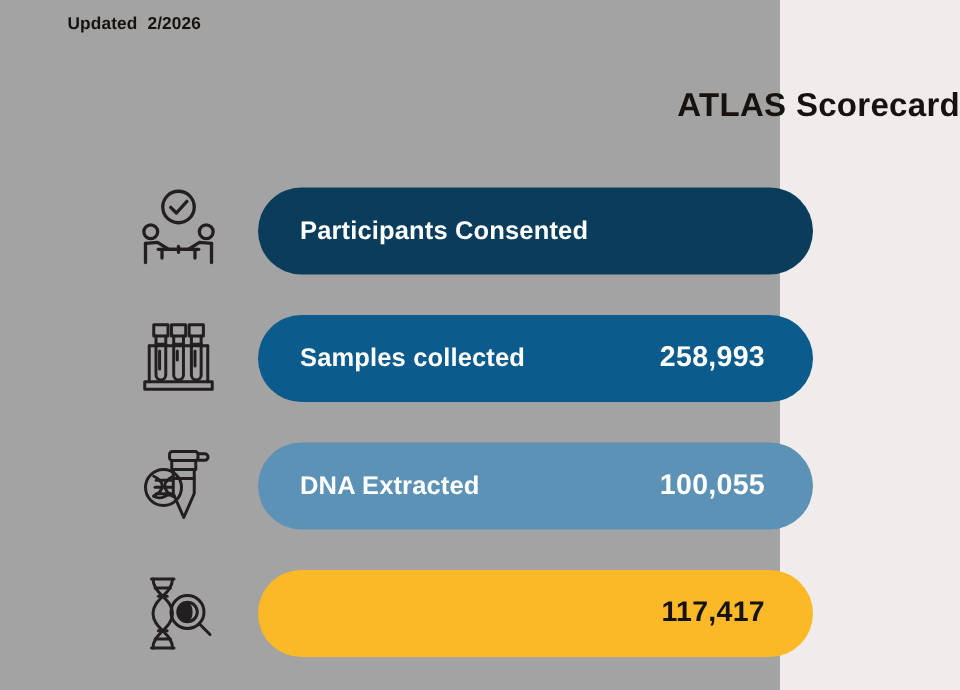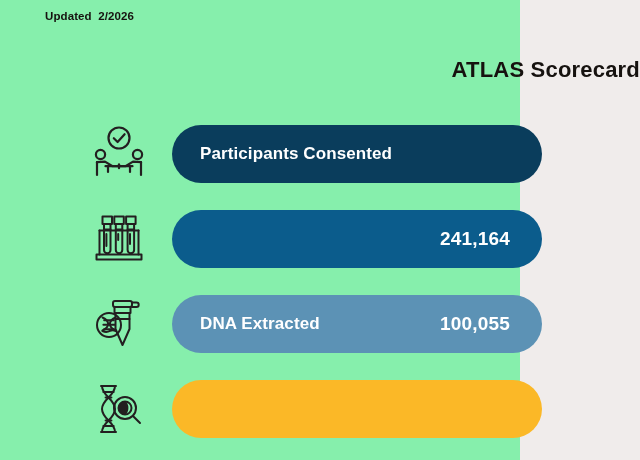--- a/index.html
+++ b/index.html
@@ -12,21 +12,21 @@
     height: 460px;
     overflow: hidden;
     background: #f0eceb;
     font-family: "Liberation Sans", sans-serif;
     -webkit-font-smoothing: antialiased;
   }
   #page {
     position: relative;
     width: 520px;
     height: 460px;
-    background: #86efac;
+    background: #a3a3a3;
   }
 
   
   #updated-label {
     position: absolute;
     left: 45px;
     top: 10px;
     font-size: 11.5px;
     font-weight: bold;
     letter-spacing: 0.1px;
@@ -150,21 +150,22 @@
           <path d="M18.4 26 L18.4 38"></path>
           <path d="M30.2 26 L30.2 32"></path>
           <path d="M42 26 L42 36"></path>
           <line x1="11.5" y1="22.5" x2="50.5" y2="22.5"></line>
           <line x1="11.5" y1="22.5" x2="11.5" y2="46.5"></line>
           <line x1="50.5" y1="22.5" x2="50.5" y2="46.5"></line>
           <rect x="8.5" y="46.5" width="45" height="5"></rect>
         </svg>
       </span>
       <div class="row-bar text-light" style="background:#0b5c8c">
-        <span class="row-value">241,164</span>
+        <span class="row-label">Samples collected</span>
+        <span class="row-value">258,993</span>
       </div>
     </div>
 
     <div class="score-row">
       <span class="row-icon">
         <svg viewBox="0 0 62 62" fill="none" stroke="#231f20" stroke-width="2" stroke-linecap="round" stroke-linejoin="round">
           <rect x="25" y="8" width="19" height="6" rx="2"></rect>
           <path d="M44 9.5 L48.5 9.5 a2.2 2.2 0 0 1 0 4.4 L44 13.9"></path>
           <rect x="26.5" y="14" width="16" height="6"></rect>
           <path d="M27.5 20 L27.5 36 L34.5 52 L41.5 36 L41.5 20"></path>
@@ -196,17 +197,18 @@
           <line x1="17.6" y1="19.5" x2="23.4" y2="19.5"></line>
           <line x1="17.6" y1="42.5" x2="23.4" y2="42.5"></line>
           <line x1="15.4" y1="48" x2="25.6" y2="48"></line>
           <circle cx="37" cy="30" r="11"></circle>
           <path d="M37 23.5 a6.5 6.5 0 0 0 0 13 a3.4 6.5 0 0 0 0 -13" fill="#231f20" stroke="none"></path>
           <circle cx="37" cy="30" r="6.5"></circle>
           <line x1="45.2" y1="38.2" x2="52" y2="45"></line>
         </svg>
       </span>
       <div class="row-bar text-dark" style="background:#fbb827">
+        <span class="row-value">117,417</span>
       </div>
     </div>
 
   </div>
 </div>
 
 </body></html>

